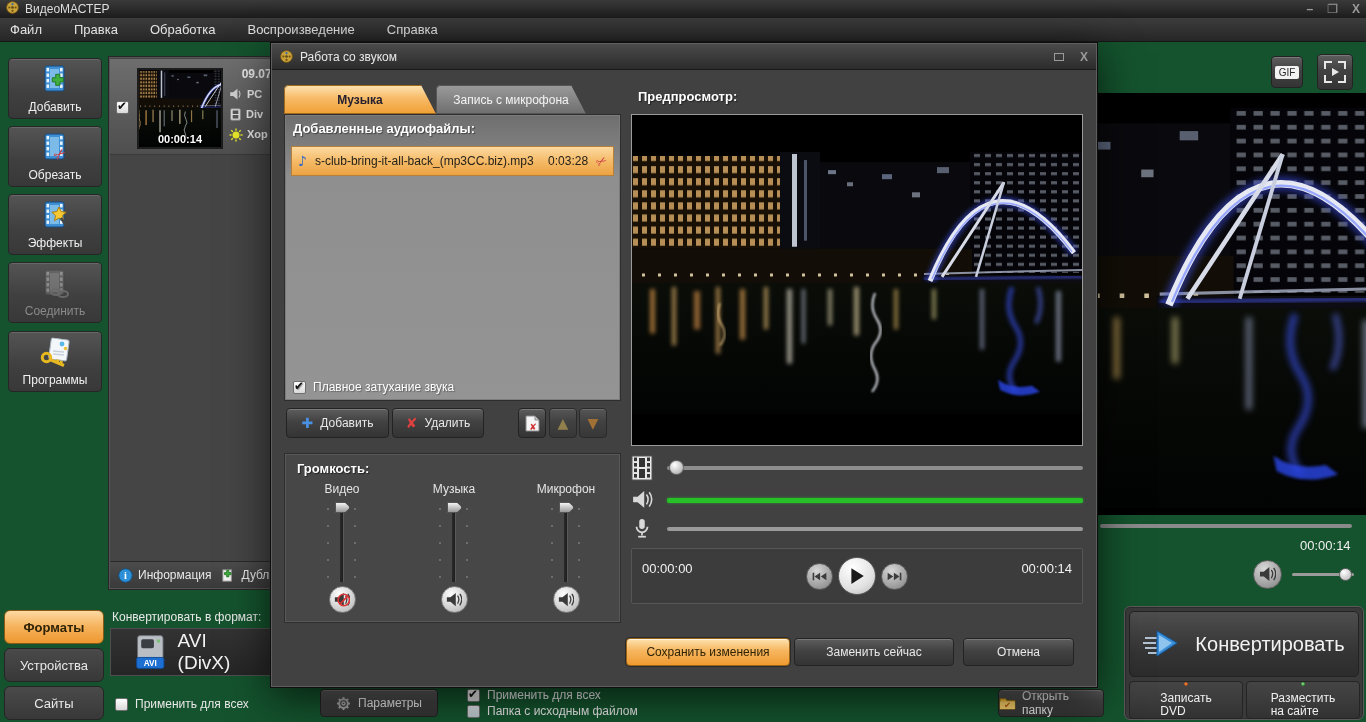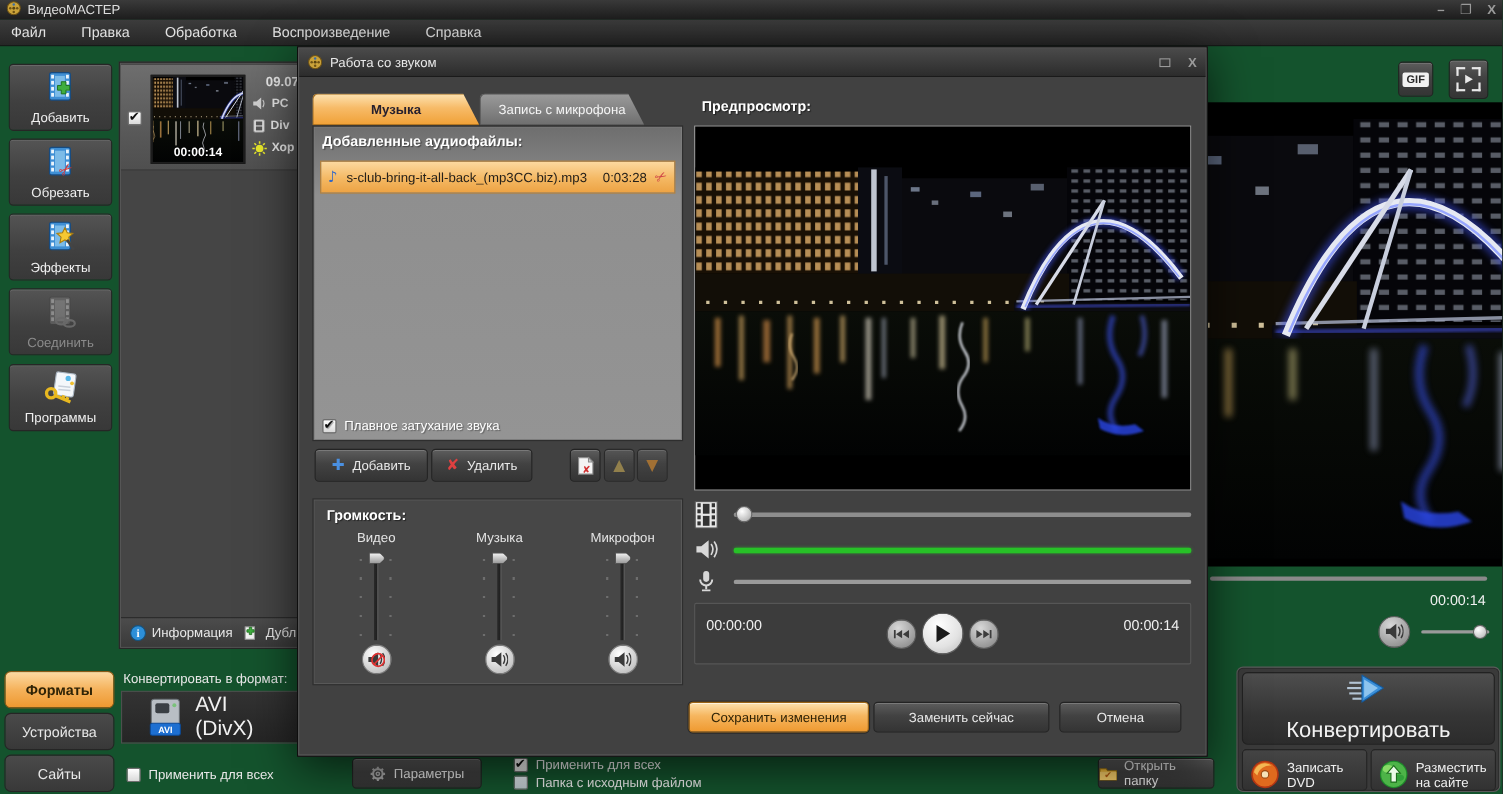--- a/index.html
+++ b/index.html
@@ -62,24 +62,24 @@
   .ltab.active{background:linear-gradient(#fcd9a2,#f5b25b 50%,#ee9830);border:1px solid #8a5a16;
         color:#2f2306;font-weight:bold;}
   .ltab.idle{background:linear-gradient(#4a4a4a,#383838);border:1px solid #252525;color:#e8e8e8;}
 
   
   .action-panel{left:1124px;top:606px;width:240px;height:114px;background:#3a3a3a;
                 border:1px solid #5a5a5a;border-radius:6px;box-shadow:inset 0 0 0 1px #2c2c2c;}
   .convert-btn{position:absolute;left:4px;top:4px;width:230px;height:66px;border-radius:5px;
                background:linear-gradient(#4e4e4e,#353535 60%,#2c2c2c);border:1px solid #222;
                display:flex;align-items:center;justify-content:center;gap:12px;
-               font-size:20px;color:#f2f2f2;flex-direction:column;}
+               font-size:20px;color:#f2f2f2;}
   .sub-act{position:absolute;top:74px;height:38px;width:114px;background:linear-gradient(#454545,#323232);
-           border:1px solid #242424;border-radius:4px;display:flex;align-items:flex-end;gap:6px;
-           padding:0 6px;font-size:12px;line-height:13px;color:#efefef;}
+           border:1px solid #242424;border-radius:4px;display:flex;align-items:center;gap:6px;
+           padding:0 6px;font-size:12px;line-height:13px;color:#efefef;flex-direction:column;}
 
   
   .dialog{left:270px;top:42px;width:828px;height:646px;background:#414141;
           border:1px solid #0e0e0e;box-shadow:inset 0 0 0 1px #5e5e5e,0 10px 40px rgba(0,0,0,.65);
           z-index:50;}
   .dlg-title{position:absolute;left:1px;top:1px;right:1px;height:26px;
              background:linear-gradient(#4a4a4a,#2c2c2c);border-bottom:1px solid #1a1a1a;
              display:flex;align-items:center;padding:0 8px;font-size:12px;color:#e8e8e8;gap:7px;}
   .dlg-title .wbtns{gap:16px;}
   .tab{position:absolute;top:42px;height:29px;display:flex;align-items:center;justify-content:center;
@@ -385,21 +385,21 @@
         <svg width="15" height="15" viewBox="0 0 16 16">
             <rect x="2" y="2" width="9" height="12" fill="#f2f2f2" stroke="#999"></rect>
             <path d="M9,7 h3 v3 h3 v3 h-3 v3 h-3 v-3 h-3 v-3 h3 z" transform="translate(-1,-3) scale(0.78)" fill="#3fae3f" stroke="#1c6e1c"></path>
           </svg>
         <span>Дублир</span>
       </span>
     </div>
   </div>
 
   <div class="abs btn gif-btn">
-    <span style="background:#f2f2f2;color:#2a2a2a;font-weight:bold;font-size:10px;padding:1px 4px;border-radius:2px">GIF</span>
+    <span style="background:#f2f2f2;color:#2a2a2a;font-weight:normal;font-size:10px;padding:1px 4px;border-radius:2px">GIF</span>
   </div>
   <div class="abs btn fsc-btn">
     <span style="position:relative;width:22px;height:22px;display:block">
       <span class="corner" style="left:0;top:0;border-right:none;border-bottom:none"></span>
       <span class="corner" style="right:0;top:0;border-left:none;border-bottom:none"></span>
       <span class="corner" style="left:0;bottom:0;border-right:none;border-top:none"></span>
       <span class="corner" style="right:0;bottom:0;border-left:none;border-top:none"></span>
       <svg width="10" height="10" viewBox="0 0 10 10" style="position:absolute;left:6px;top:6px">
           <polygon points="2,1 9,5 2,9" fill="#e8e8e8"></polygon>
         </svg>

